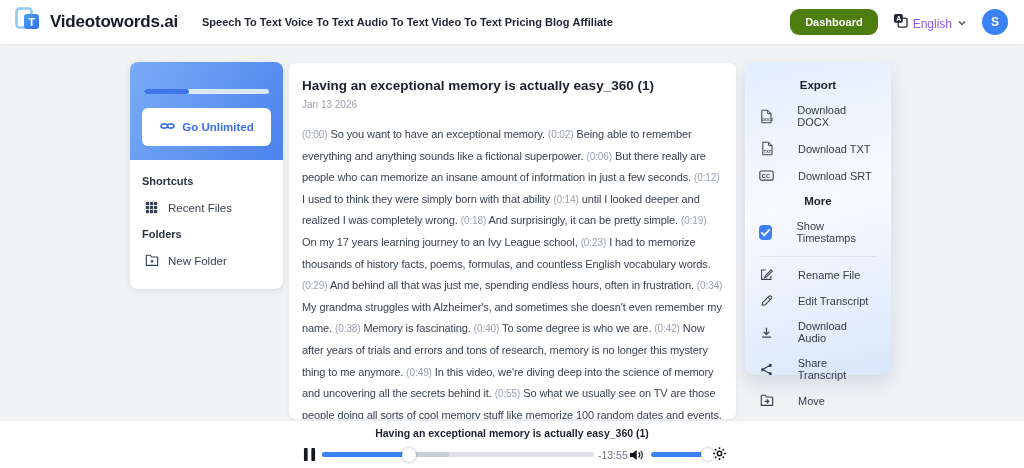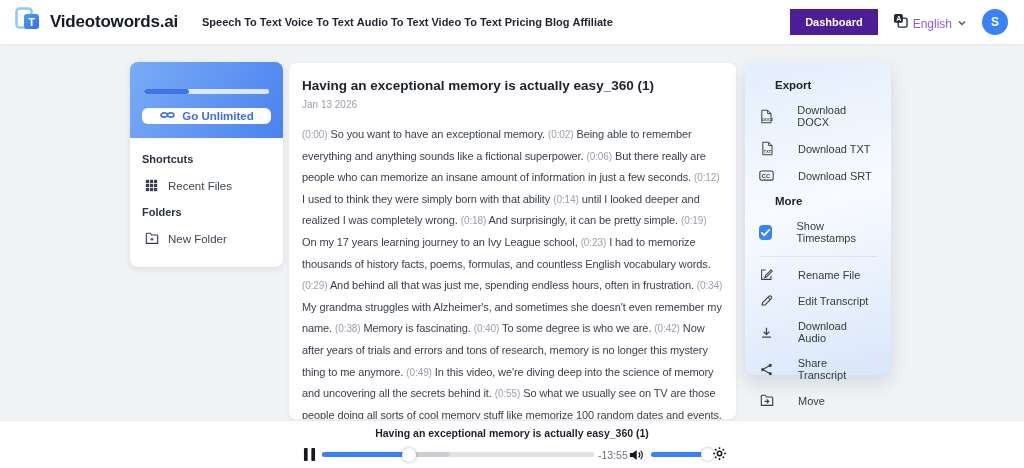--- a/index.html
+++ b/index.html
@@ -14,41 +14,41 @@
     position:absolute; top:0; left:0; right:0; height:44px; background:#fff;
     display:flex; align-items:center; padding:0 16px 0 14px;
     box-shadow:0 1px 2px rgba(20,30,60,.05); z-index:5;
   }
   .brand-wrap { display:flex; align-items:center; cursor:pointer; }
   .brand { font-size:17px; font-weight:700; color:#161b26; letter-spacing:-0.2px; margin-left:8px; }
   .nav { display:flex; gap:3px; margin-left:24px; }
   .nav-link { font-size:11px; font-weight:600; color:#1f2430; cursor:pointer; white-space:nowrap; }
   .header-right { margin-left:auto; display:flex; align-items:center; gap:15px; }
   .dashboard-btn {
-    background:#4c1d95; color:#fff; font-size:11px; font-weight:600;
-    padding:7px 15px; border-radius:0; border:none; cursor:pointer;
+    background:#4d7c0f; color:#fff; font-size:11px; font-weight:600;
+    padding:7px 15px; border-radius:9px; border:none; cursor:pointer;
     font-family:"Liberation Sans", sans-serif;
   }
   .lang { display:flex; align-items:flex-end; gap:5px; font-size:12px; color:#8b5cf6; cursor:pointer; }
   .avatar {
     width:26px; height:26px; border-radius:50%; background:#3b82f6; color:#fff;
     font-size:12px; font-weight:700; display:flex; align-items:center; justify-content:center; cursor:pointer;
   }
 
   
   .sidebar-card {
     position:absolute; left:130px; top:62px; width:153px; background:#fff;
     border-radius:8px; box-shadow:0 2px 6px rgba(20,30,60,.10);
   }
   .usage-block { background:linear-gradient(120deg,#79acf6,#4b82ef); border-radius:8px 8px 0 0; padding:14px 12px; }
   .usage-text { color:#fff; font-size:10px; text-align:center; }
   .usage-track { height:5px; background:rgba(255,255,255,.78); border-radius:3px; margin:13px 2px 14px; overflow:hidden; }
   .usage-fill { height:100%; background:#3f75e8; border-radius:3px; }
   .upgrade-btn {
-    background:#fff; border-radius:6px; height:16px; display:flex; align-items:center;
+    background:#fff; border-radius:6px; height:38px; display:flex; align-items:center;
     justify-content:center; gap:6px; color:#3b6fe8; font-size:11.5px; font-weight:700; cursor:pointer;
   }
   .sidebar-lower { padding:13px 12px 10px; }
   .side-heading { font-size:11px; font-weight:700; color:#2b3442; margin:2px 0 8px; }
   .side-item { display:flex; align-items:center; gap:9px; font-size:11.5px; color:#3c4554; padding:6px 2px 12px; cursor:pointer; }
   .side-item .icon, .panel-item .icon { display:flex; align-items:center; justify-content:center; width:15px; }
 
   
   .main-panel {
     position:absolute; left:288px; top:62px; width:449px; height:358px; background:#fff;
@@ -59,21 +59,21 @@
   .doc-date { font-size:10px; color:#9aa1ad; margin-top:6px; }
   .transcript { margin-top:14px; font-size:11px; letter-spacing:-0.1px; line-height:21.6px; color:#3a424e; }
   .transcript .ts { color:#9aa1ad; font-size:10px; cursor:pointer; }
 
   
   .export-panel {
     position:absolute; left:745px; top:62px; width:146px; height:313px; border-radius:10px;
     background:linear-gradient(165deg,#e2edfc 0%,#f8fbff 45%,#d9e6fa 100%);
     box-shadow:0 8px 18px rgba(30,60,120,.14); padding:15px 14px;
   }
-  .panel-heading { font-size:11.5px; font-weight:700; color:#1c212b; margin:2px 16px 7px; }
+  .panel-heading { font-size:11.5px; font-weight:700; color:#1c212b; margin:2px 5px 7px;text-align:center; }
   .panel-item { display:flex; align-items:center; gap:24px; font-size:11px; color:#333b47; padding:6px 0 7px; cursor:pointer; }
   .checkbox-row { display:flex; align-items:center; gap:24px; padding:6px 0 9px; cursor:pointer; }
   .checkbox { width:15px; height:15px; border-radius:4px; background:#3b82f6; display:flex; align-items:center; justify-content:center; }
   .checkbox-label { font-size:11px; color:#333b47; }
   .divider { height:1px; background:#dde4ef; margin:3px 0 5px; }
 
   
   .player { position:absolute; left:0; right:0; bottom:0; height:48px; background:#fff; border-top:1px solid #e8eaed; z-index:6; }
   .player-title { text-align:center; font-size:10.5px; font-weight:700; color:#1c212b; margin-top:6px; }
   .pause-btn { position:absolute; left:303px; top:26px; cursor:pointer; }

